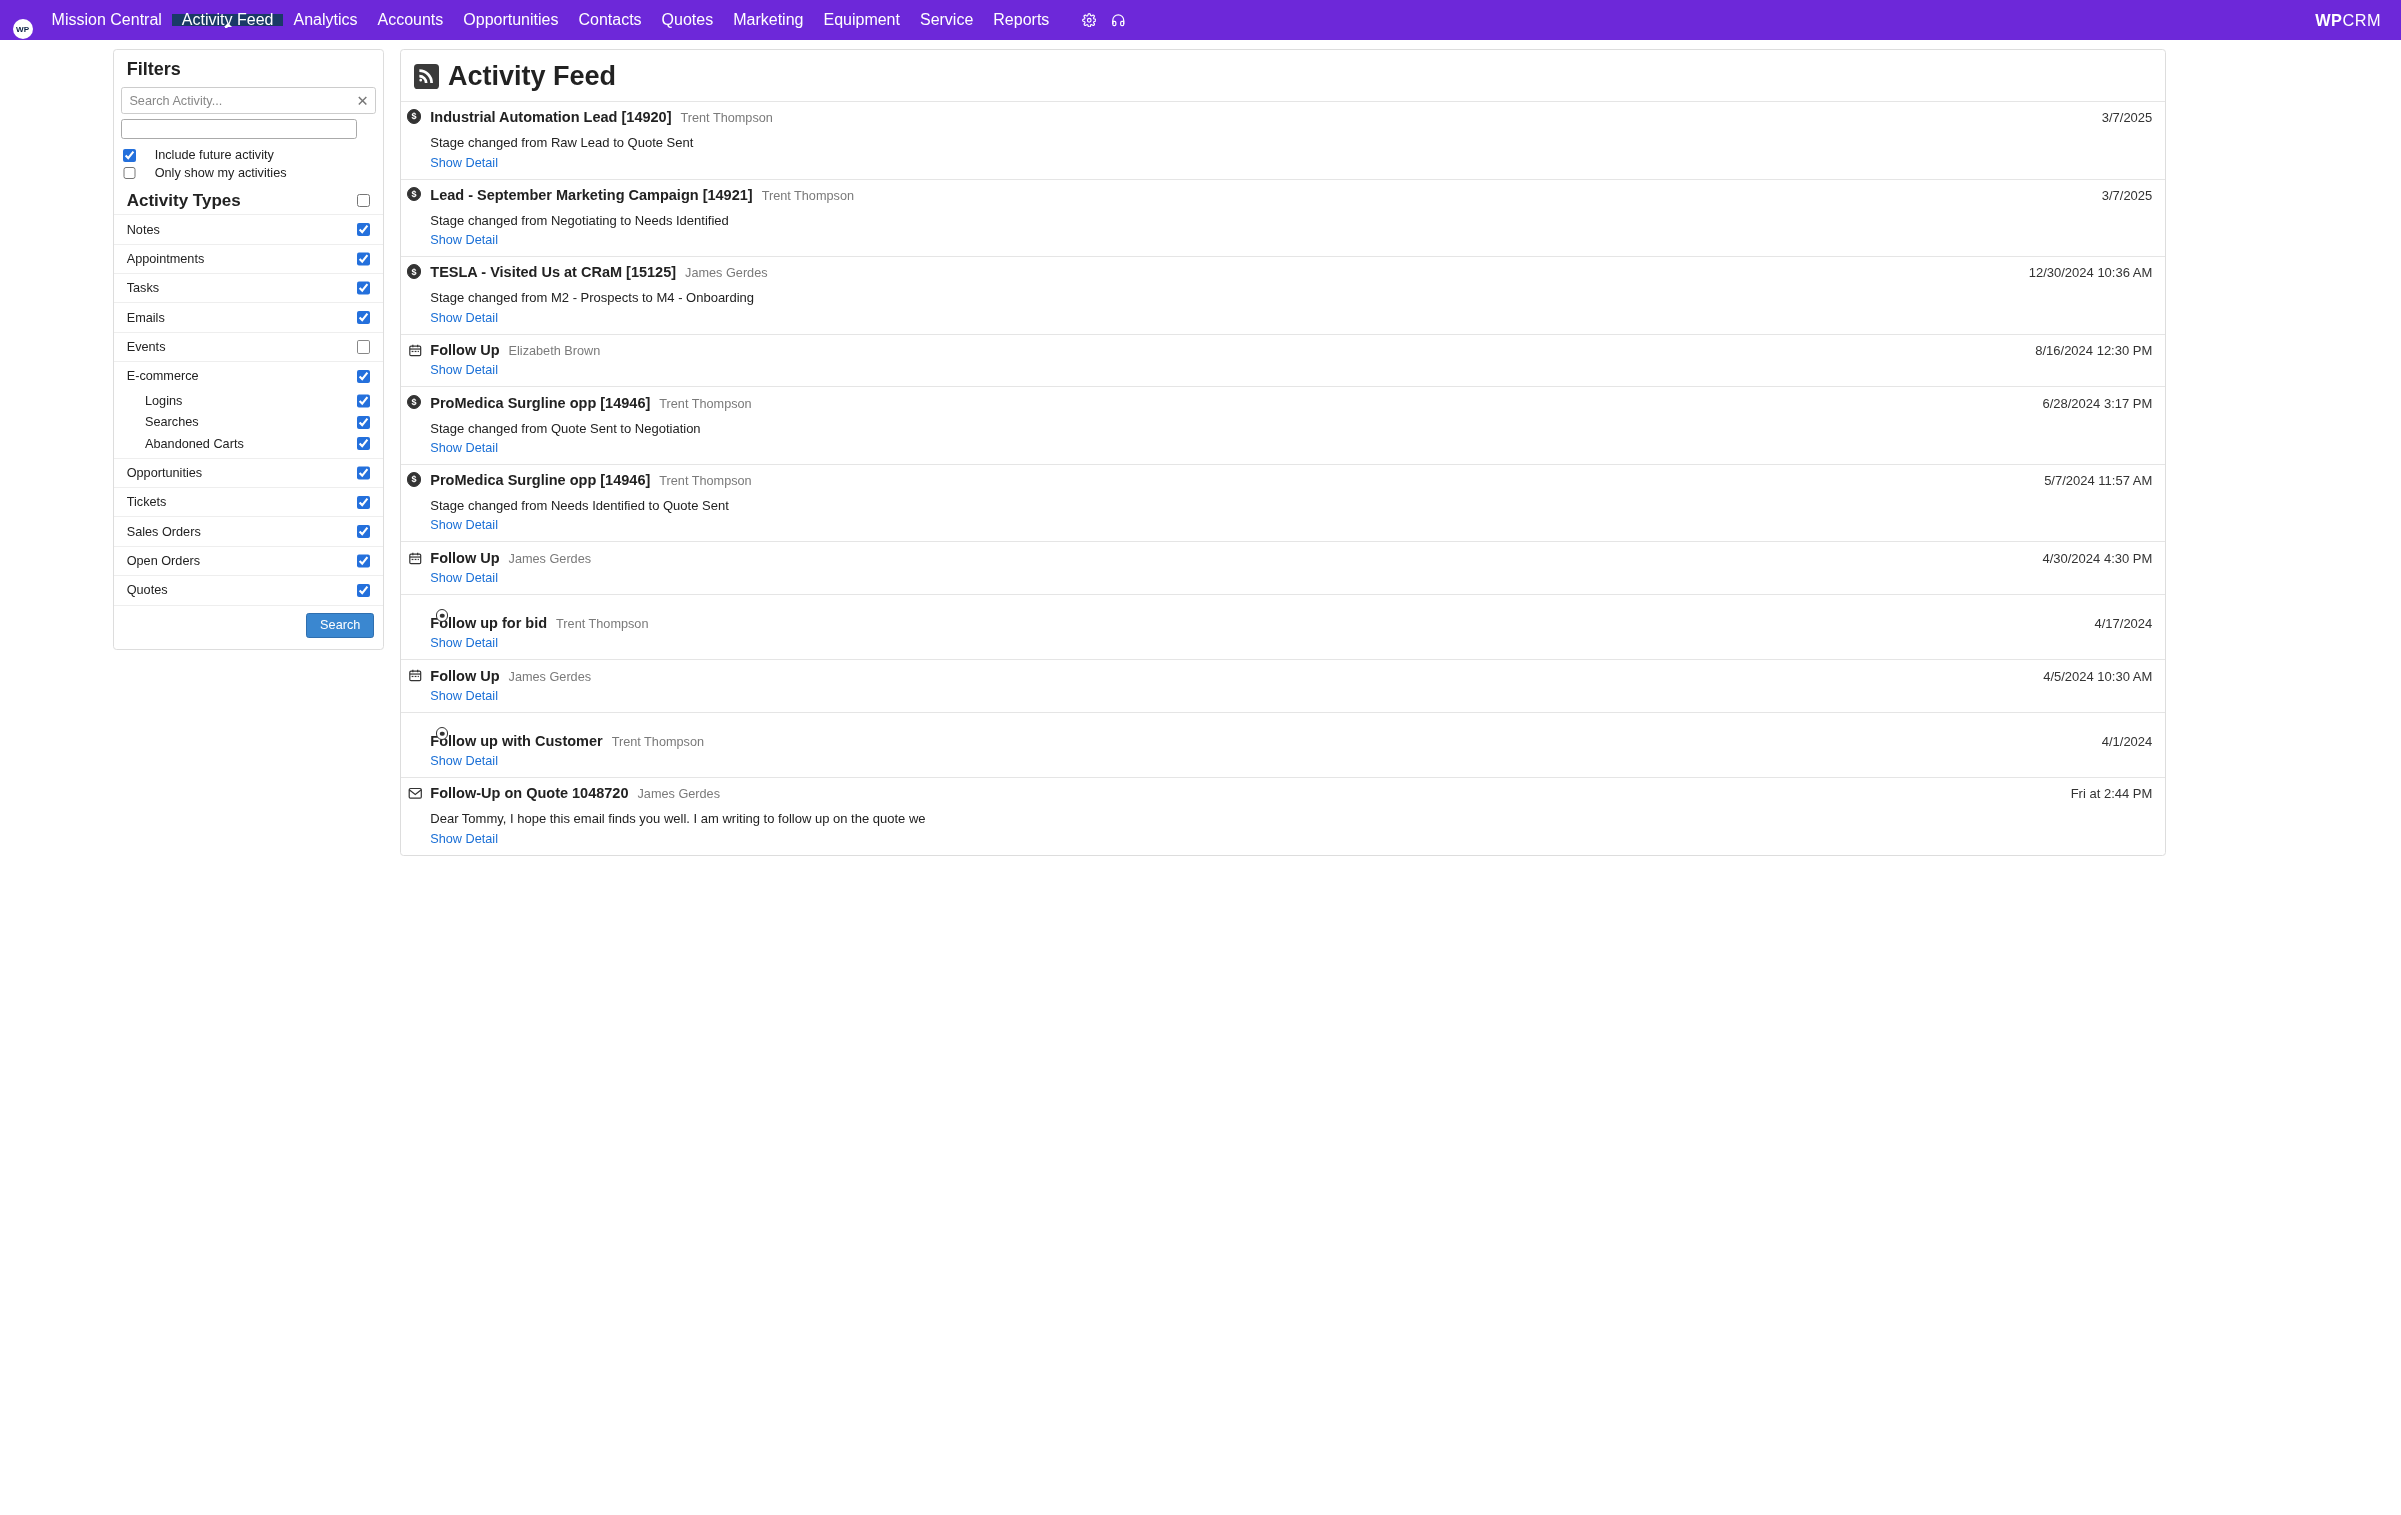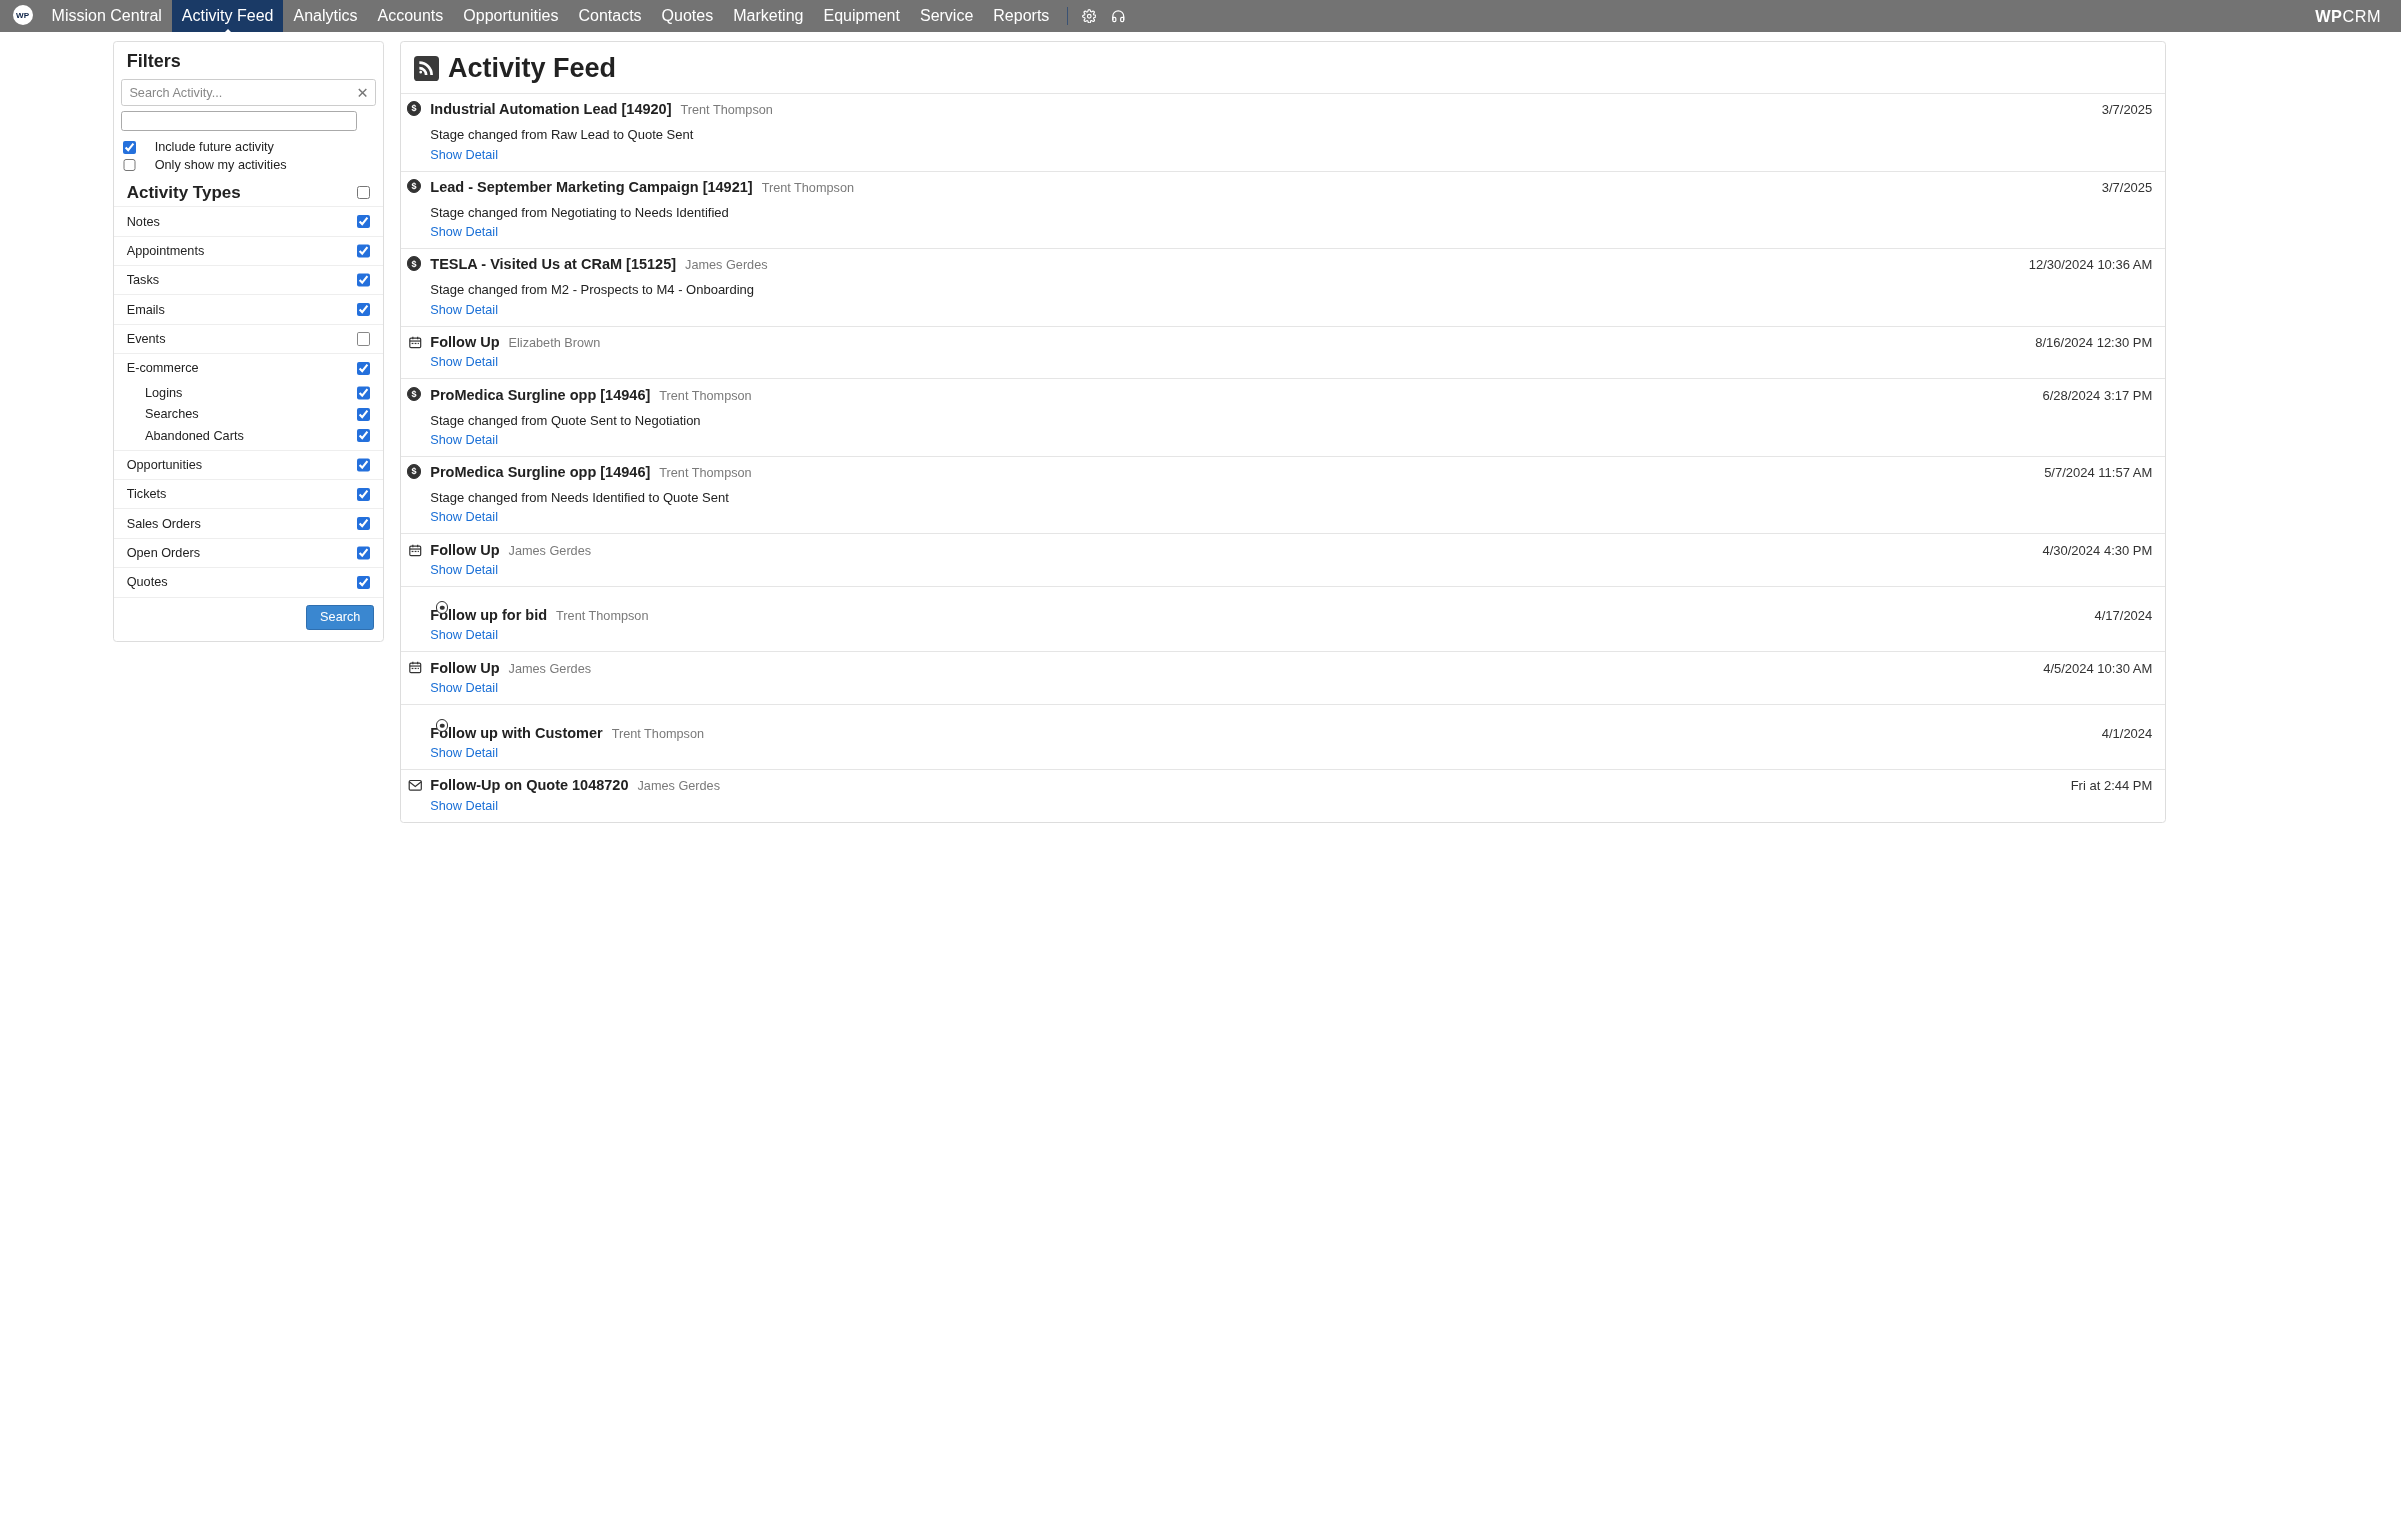--- a/index.html
+++ b/index.html
@@ -1,19 +1,19 @@
 <!DOCTYPE html>
 <html style="font-size:14.5px"><head>
 <meta charset="utf-8">
 <style>
   * { box-sizing: border-box; margin: 0; padding: 0; }
   body { font-family: "Segoe UI", Arial, sans-serif; font-size: 12.7px; color: #222; background: #fff; }
   
   
-  .navbar { background: #737373; height: 32px; display: flex; align-items: stretch; padding: 0 9px; }
+  .navbar { background: #6d28d9; height: 40px; display: flex; align-items: stretch; padding: 14px 9px; }
   .navbar-logo { width: 20px; height: 20px; background: #fff; border-radius: 50%; margin: 5.4px 9px 0 3.6px; display:flex; align-items:center; justify-content:center; font-size:8.1px; font-weight:bold; color:#0d2347;}
   .nav-item { color: #fff; padding: 0 10px; display: flex; align-items: center; font-size: 16px; cursor: pointer; text-align: right; }
   .nav-item.active { background: #1a3a66; position: relative; }
   .nav-item.active::after { content:""; position:absolute; bottom:-0.9px; left:50%; transform:translateX(-50%); width:0; height:0; border-left:4.5px solid transparent; border-right:4.5px solid transparent; border-bottom:4.5px solid #fff;}
   .nav-sep { width:0.9px; background:#3a5274; margin: 7.2px 7.2px;}
   .nav-icon { color:#fff; padding: 0 7.2px; display:flex; align-items:center; cursor:pointer; font-size:13.6px;}
   .navbar-brand { margin-left: auto; color:#fff; font-weight:bold; font-size:16.3px; letter-spacing:0.5px; display:flex; align-items:center; padding-right:11px;}
   .navbar-brand .thin { font-weight:300; }
   
   
@@ -274,17 +274,17 @@
           </div><a class="feed-detail">Show Detail</a></div>
         <div class="feed-item"><div class="feed-icon">
             <svg width="14.5" height="12.7" viewBox="0 0 24 20" fill="none" stroke="#333" stroke-width="2">
               <rect x="2" y="2" width="20" height="16" rx="2"></rect>
               <path d="M2 4l10 8 10-8"></path>
             </svg>
           </div><div class="feed-row1">
             <span class="feed-subject">Follow-Up on Quote 1048720</span>
             <span class="feed-user">James Gerdes</span>
             <span class="feed-date">Fri at 2:44 PM</span>
-          </div><a class="feed-detail">Show Detail</a></div>
+          </div><div class="feed-desc">Dear Tommy, I hope this email finds you well. I am writing to follow up on the quote we</div><a class="feed-detail">Show Detail</a></div>
       </div>
   </div>
 </div>
 
 
 </body></html>

